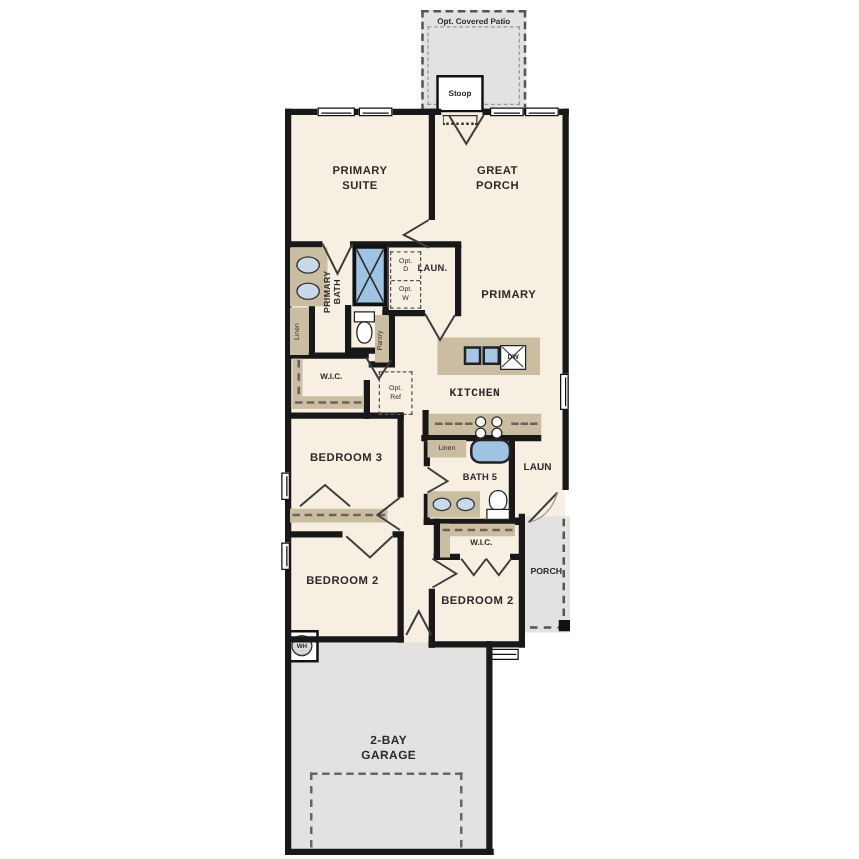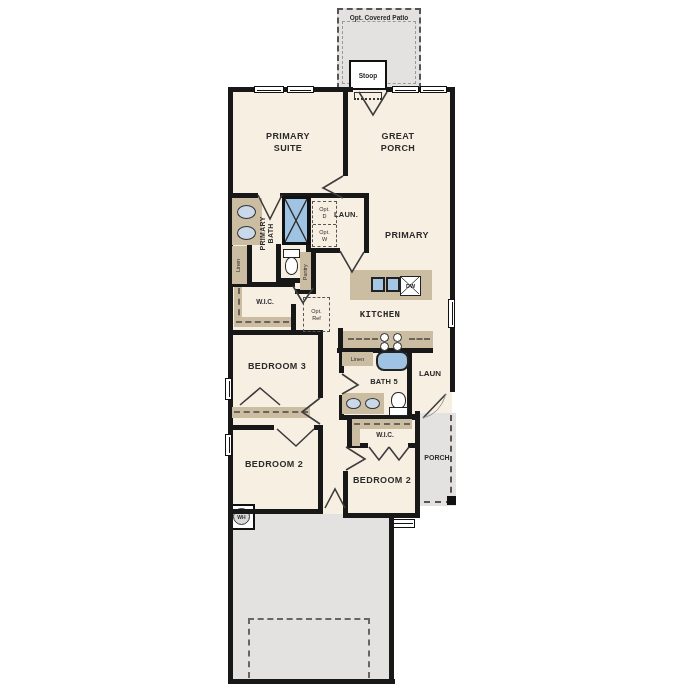--- a/index.html
+++ b/index.html
@@ -47,20 +47,22 @@
   <div class="abs floor" style="left:230px;top:332px;width:92px;height:180px;"></div>
   <div class="abs floor" style="left:322px;top:412px;width:94px;height:104px;"></div>
   <div class="abs gray" style="left:420px;top:413px;width:36px;height:93px;"></div>
   <div class="abs gray" style="left:232px;top:514px;width:157px;height:167px;"></div>
 
   <div class="abs" style="left:424px;top:415px;width:26px;height:86px;border-right:2px dashed #555;border-bottom:2px dashed #555;"></div>
   <div class="abs" style="left:447px;top:496px;width:9px;height:9px;background:#111;"></div>
   <div class="abs cen" style="left:420px;top:452px;width:34px;height:11px;font-size:7px;font-weight:bold;">PORCH</div>
 
   <div class="abs" style="left:248px;top:618px;width:122px;height:60px;border-top:2px dashed #666;border-left:2px dashed #666;border-right:2px dashed #666;box-sizing:border-box;"></div>
+  <div class="abs cen label" style="left:262px;top:585px;width:98px;height:28px;font-size:9.5px;">2-BAY
+GARAGE</div>
   <div class="abs" style="left:229px;top:504px;width:26px;height:26px;background:#fff;border:2px solid #111;box-sizing:border-box;">
     <div class="abs cen" style="left:2px;top:2px;width:17px;height:17px;background:#d9d9d9;border:1.5px solid #333;border-radius:50%;box-sizing:border-box;font-size:5px;font-weight:bold;">
       <span>WH</span>
     </div>
   </div>
   <div class="abs" style="left:391px;top:519px;width:24px;height:9px;background:#fff;border:1px solid #111;box-sizing:border-box;">
     <div class="abs" style="left:1px;right:1px;top:3px;height:1px;background:#111;"></div>
   </div>
   <div class="abs" style="left:354px;top:92px;width:28px;height:8px;background:#f7efe2;border:1px solid #333;border-bottom:2px dotted #333;box-sizing:border-box;"></div>
 

